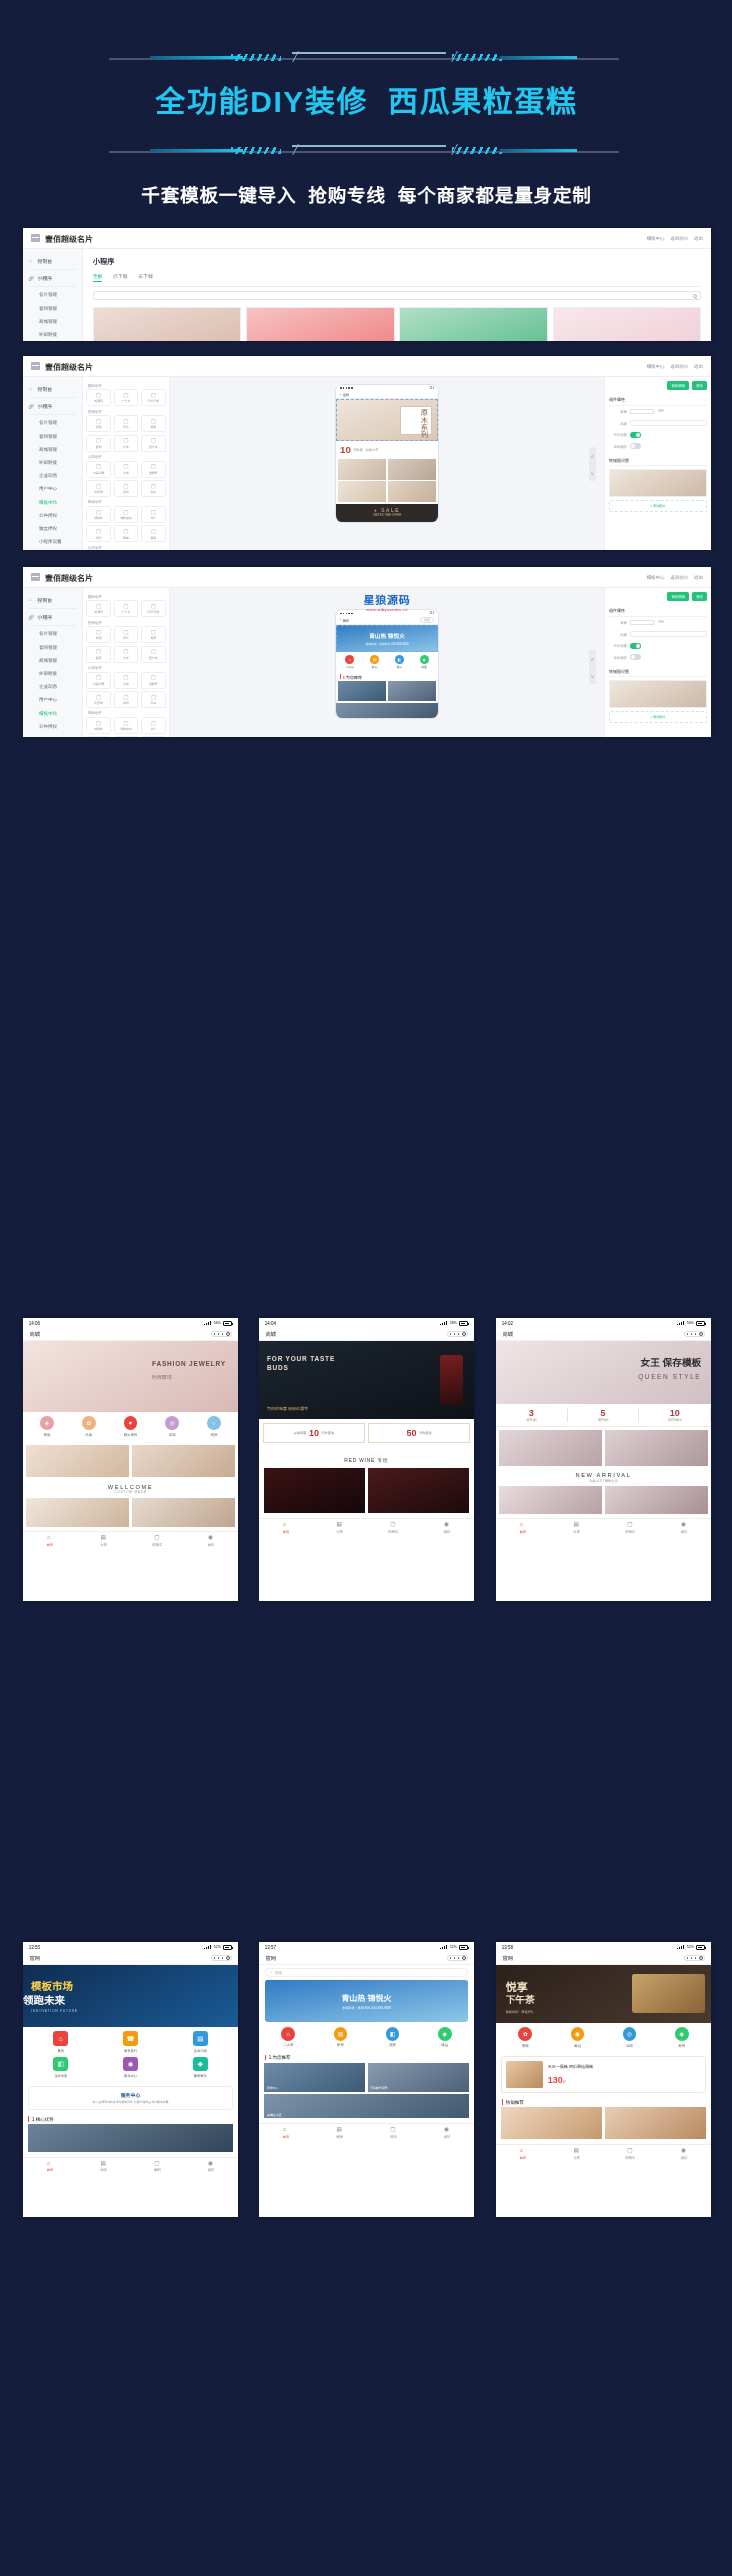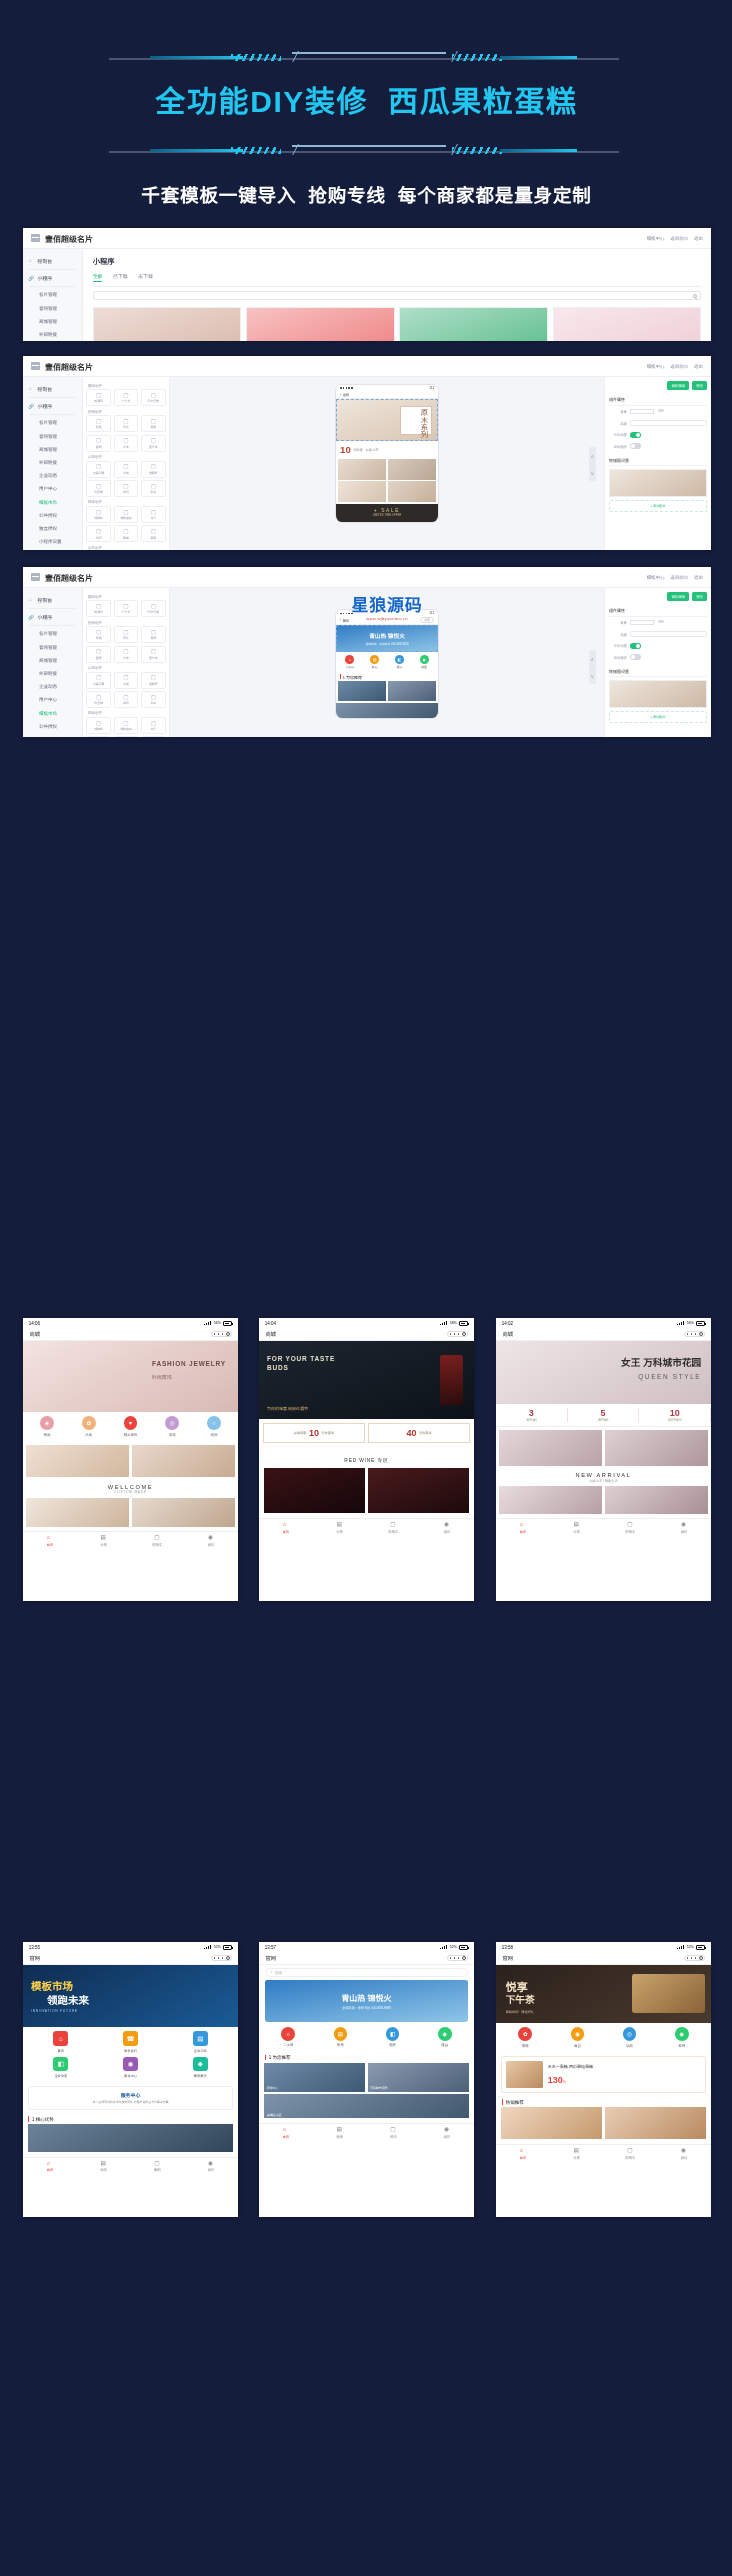--- a/index.html
+++ b/index.html
@@ -121,21 +121,21 @@
   .m-tabbar { height:18px; border-top:0.8px solid #eee; display:flex; background:#fff; }
   .m-tab { flex:1; display:flex; flex-direction:column; align-items:center; justify-content:center; gap:1.2px; font-size:3.4px; color:#888; }
   .m-tab.on { color:#e8433c; }
   .m-tab .ic { width:6.5px; height:6.5px; }
 
   .ic-grid { display:flex; justify-content:space-around; padding:4.9px 3.2px; background:#fff; }
   .ic-item { display:flex; flex-direction:column; align-items:center; gap:1.6px; font-size:3.4px; color:#666; }
   .ic-circ { width:13.8px; height:13.8px; border-radius:50%; display:flex; align-items:center; justify-content:center; color:#fff; font-size:5.7px; }
 
   .wm { position:absolute; left:50%; transform:translateX(-50%); text-align:center; pointer-events:none; }
-  .wm-main { font-size:17px; font-weight:bold; color:#1667c9; letter-spacing:0.8px; text-shadow:0 0 1.6px rgba(255,255,255,.9); }
+  .wm-main { font-size:11px; font-weight:bold; color:#1667c9; letter-spacing:0.8px; text-shadow:0 0 1.6px rgba(255,255,255,.9); }
   .wm-sub { font-size:4px; color:#c93b3b; letter-spacing:0.4px; }
 </style>
 </head>
 <body>
 
 <div class="hero">
 
   <div class="deco-line" style="top:49px">
     <div class="bar-dark" style="left:109px; width:510px;"></div>
     <div class="bar-cy" style="left:150px; width:93px;"></div>
@@ -744,21 +744,21 @@
       <div style="position:absolute;left:8px;bottom:8px;font-size:4px;color:#d8b06a">为你的味蕾 绽放红酒节</div>
       <div style="position:absolute;right:11.3px;top:14.6px;width:23px;height:50px;background:linear-gradient(170deg,#7a1f1f,#2a0c0c);border-radius:2.4px 2.4px 1.6px 1.6px"></div>
     </div>
     <div style="display:flex;gap:3.2px;padding:4px">
       <div style="flex:1;border:0.8px solid #e4d7c4;display:flex;align-items:center;justify-content:center;gap:2.4px;padding:4px 0">
         <span style="font-size:3.2px;color:#8a7a66">新品特惠</span>
         <span style="font-size:9px;font-weight:bold;color:#b0342f">10</span>
         <span style="font-size:3.2px;color:#8a7a66">元优惠券</span>
       </div>
       <div style="flex:1;border:0.8px solid #e4d7c4;display:flex;align-items:center;justify-content:center;gap:2.4px;padding:4px 0">
-        <span style="font-size:9px;font-weight:bold;color:#b0342f">40</span>
+        <span style="font-size:9px;font-weight:bold;color:#b0342f">50</span>
         <span style="font-size:3.2px;color:#8a7a66">元优惠券</span>
       </div>
     </div>
     <div style="text-align:center;padding:3.2px 0"><span style="font-size:4.9px;color:#333;letter-spacing:0.8px">RED WINE 专区</span></div>
     <div style="display:flex;gap:3.2px;padding:0 4.9px 4.9px">
       <div style="flex:1;height:45px;background:linear-gradient(160deg,#3a1214,#15070a)"></div>
       <div style="flex:1;height:45px;background:linear-gradient(160deg,#4a1a1c,#1c0a0c)"></div>
     </div>
     <div class="m-tabbar">
       <div class="m-tab on">
@@ -798,21 +798,21 @@
     <div class="m-nav">
       <span class="cap">商城</span>
       <span class="pill">
         <i></i>
         <i></i>
         <i></i>
         <b></b>
       </span>
     </div>
     <div style="height:63px;background:linear-gradient(150deg,#efe5e6,#cfbfc2);position:relative">
-      <div style="position:absolute;right:9.7px;top:14.6px;font-size:9.7px;font-weight:bold;color:#2e2e2e">女王 万科城市花园</div>
+      <div style="position:absolute;right:9.7px;top:14.6px;font-size:9.7px;font-weight:bold;color:#2e2e2e">女王 保存模板</div>
       <div style="position:absolute;right:9.7px;top:32px;font-size:6.5px;color:#5a5a5a;letter-spacing:1.6px">QUEEN STYLE</div>
     </div>
     <div style="display:flex;padding:4px 0;border-bottom:0.8px solid #f3eaec">
       <div style="flex:1;display:flex;flex-direction:column;align-items:center;border-right:0.8px solid #f0e2e4">
         <span style="font-size:9px;font-weight:bold;color:#b03a4a">3</span>
         <span style="font-size:2.9px;color:#997">满59减3</span>
       </div>
       <div style="flex:1;display:flex;flex-direction:column;align-items:center;border-right:0.8px solid #f0e2e4">
         <span style="font-size:9px;font-weight:bold;color:#b03a4a">5</span>
         <span style="font-size:2.9px;color:#997">满99减5</span>
@@ -873,21 +873,21 @@
       <span class="cap">官网</span>
       <span class="pill">
         <i></i>
         <i></i>
         <i></i>
         <b></b>
       </span>
     </div>
     <div style="height:62px;background:linear-gradient(150deg,#0f2d52,#1a5b96);position:relative">
       <div style="position:absolute;left:8px;top:13px;font-size:10.5px;font-weight:bold;color:#ffd24a">模板市场</div>
-      <div style="position:absolute;left:24px;top:27.5px;font-size:10.5px;font-weight:bold;color:#ffffff">领跑未来</div>
+      <div style="position:absolute;left:0;top:27.5px;font-size:10.5px;font-weight:bold;color:#ffffff">领跑未来</div>
       <div style="position:absolute;left:8px;top:44px;font-size:3.2px;color:#a9cdf0;letter-spacing:0.8px">INNOVATION FUTURE</div>
     </div>
     <div style="display:grid;grid-template-columns:repeat(3,1fr);gap:4px;padding:4.9px">
       <div style="display:flex;flex-direction:column;align-items:center;gap:1.6px">
         <span style="width:14.6px;height:14.6px;border-radius:3.2px;background:#e8433c;color:#fff;font-size:6.5px;display:flex;align-items:center;justify-content:center">⌂</span>
         <span style="font-size:3.2px;color:#555">首页</span>
       </div>
       <div style="display:flex;flex-direction:column;align-items:center;gap:1.6px">
         <span style="width:14.6px;height:14.6px;border-radius:3.2px;background:#f39c12;color:#fff;font-size:6.5px;display:flex;align-items:center;justify-content:center">☎</span>
         <span style="font-size:3.2px;color:#555">联系我们</span>

